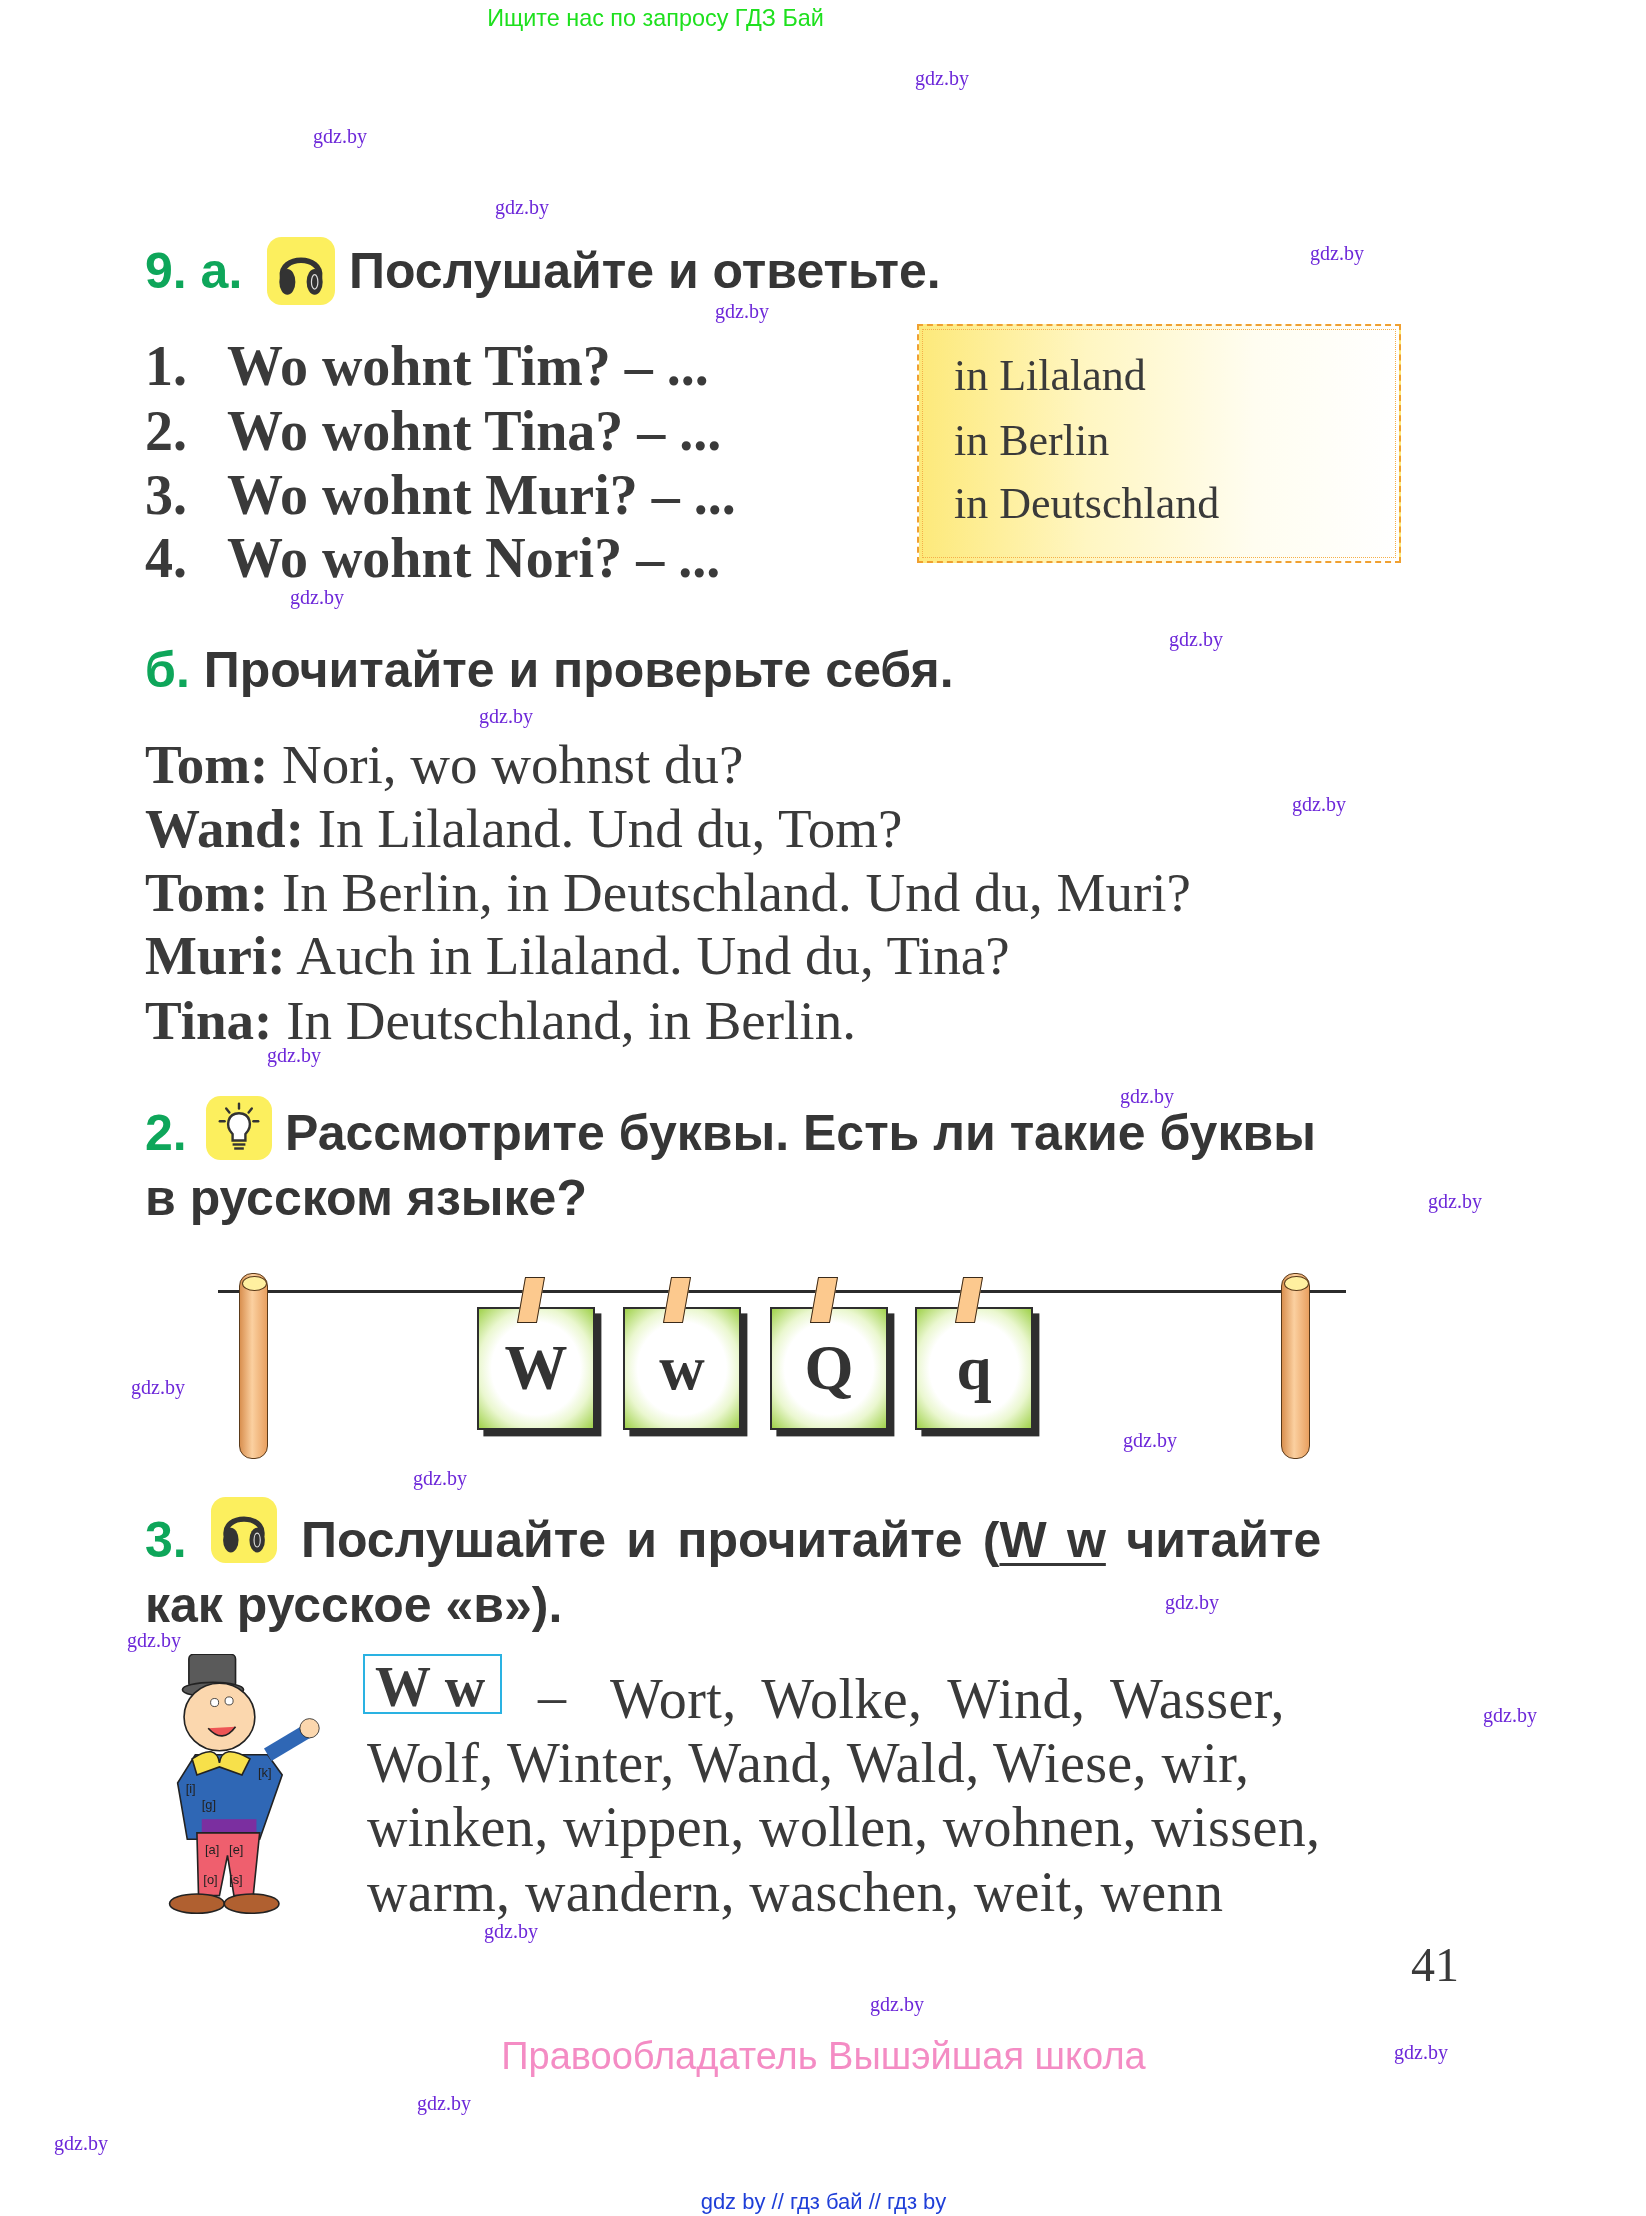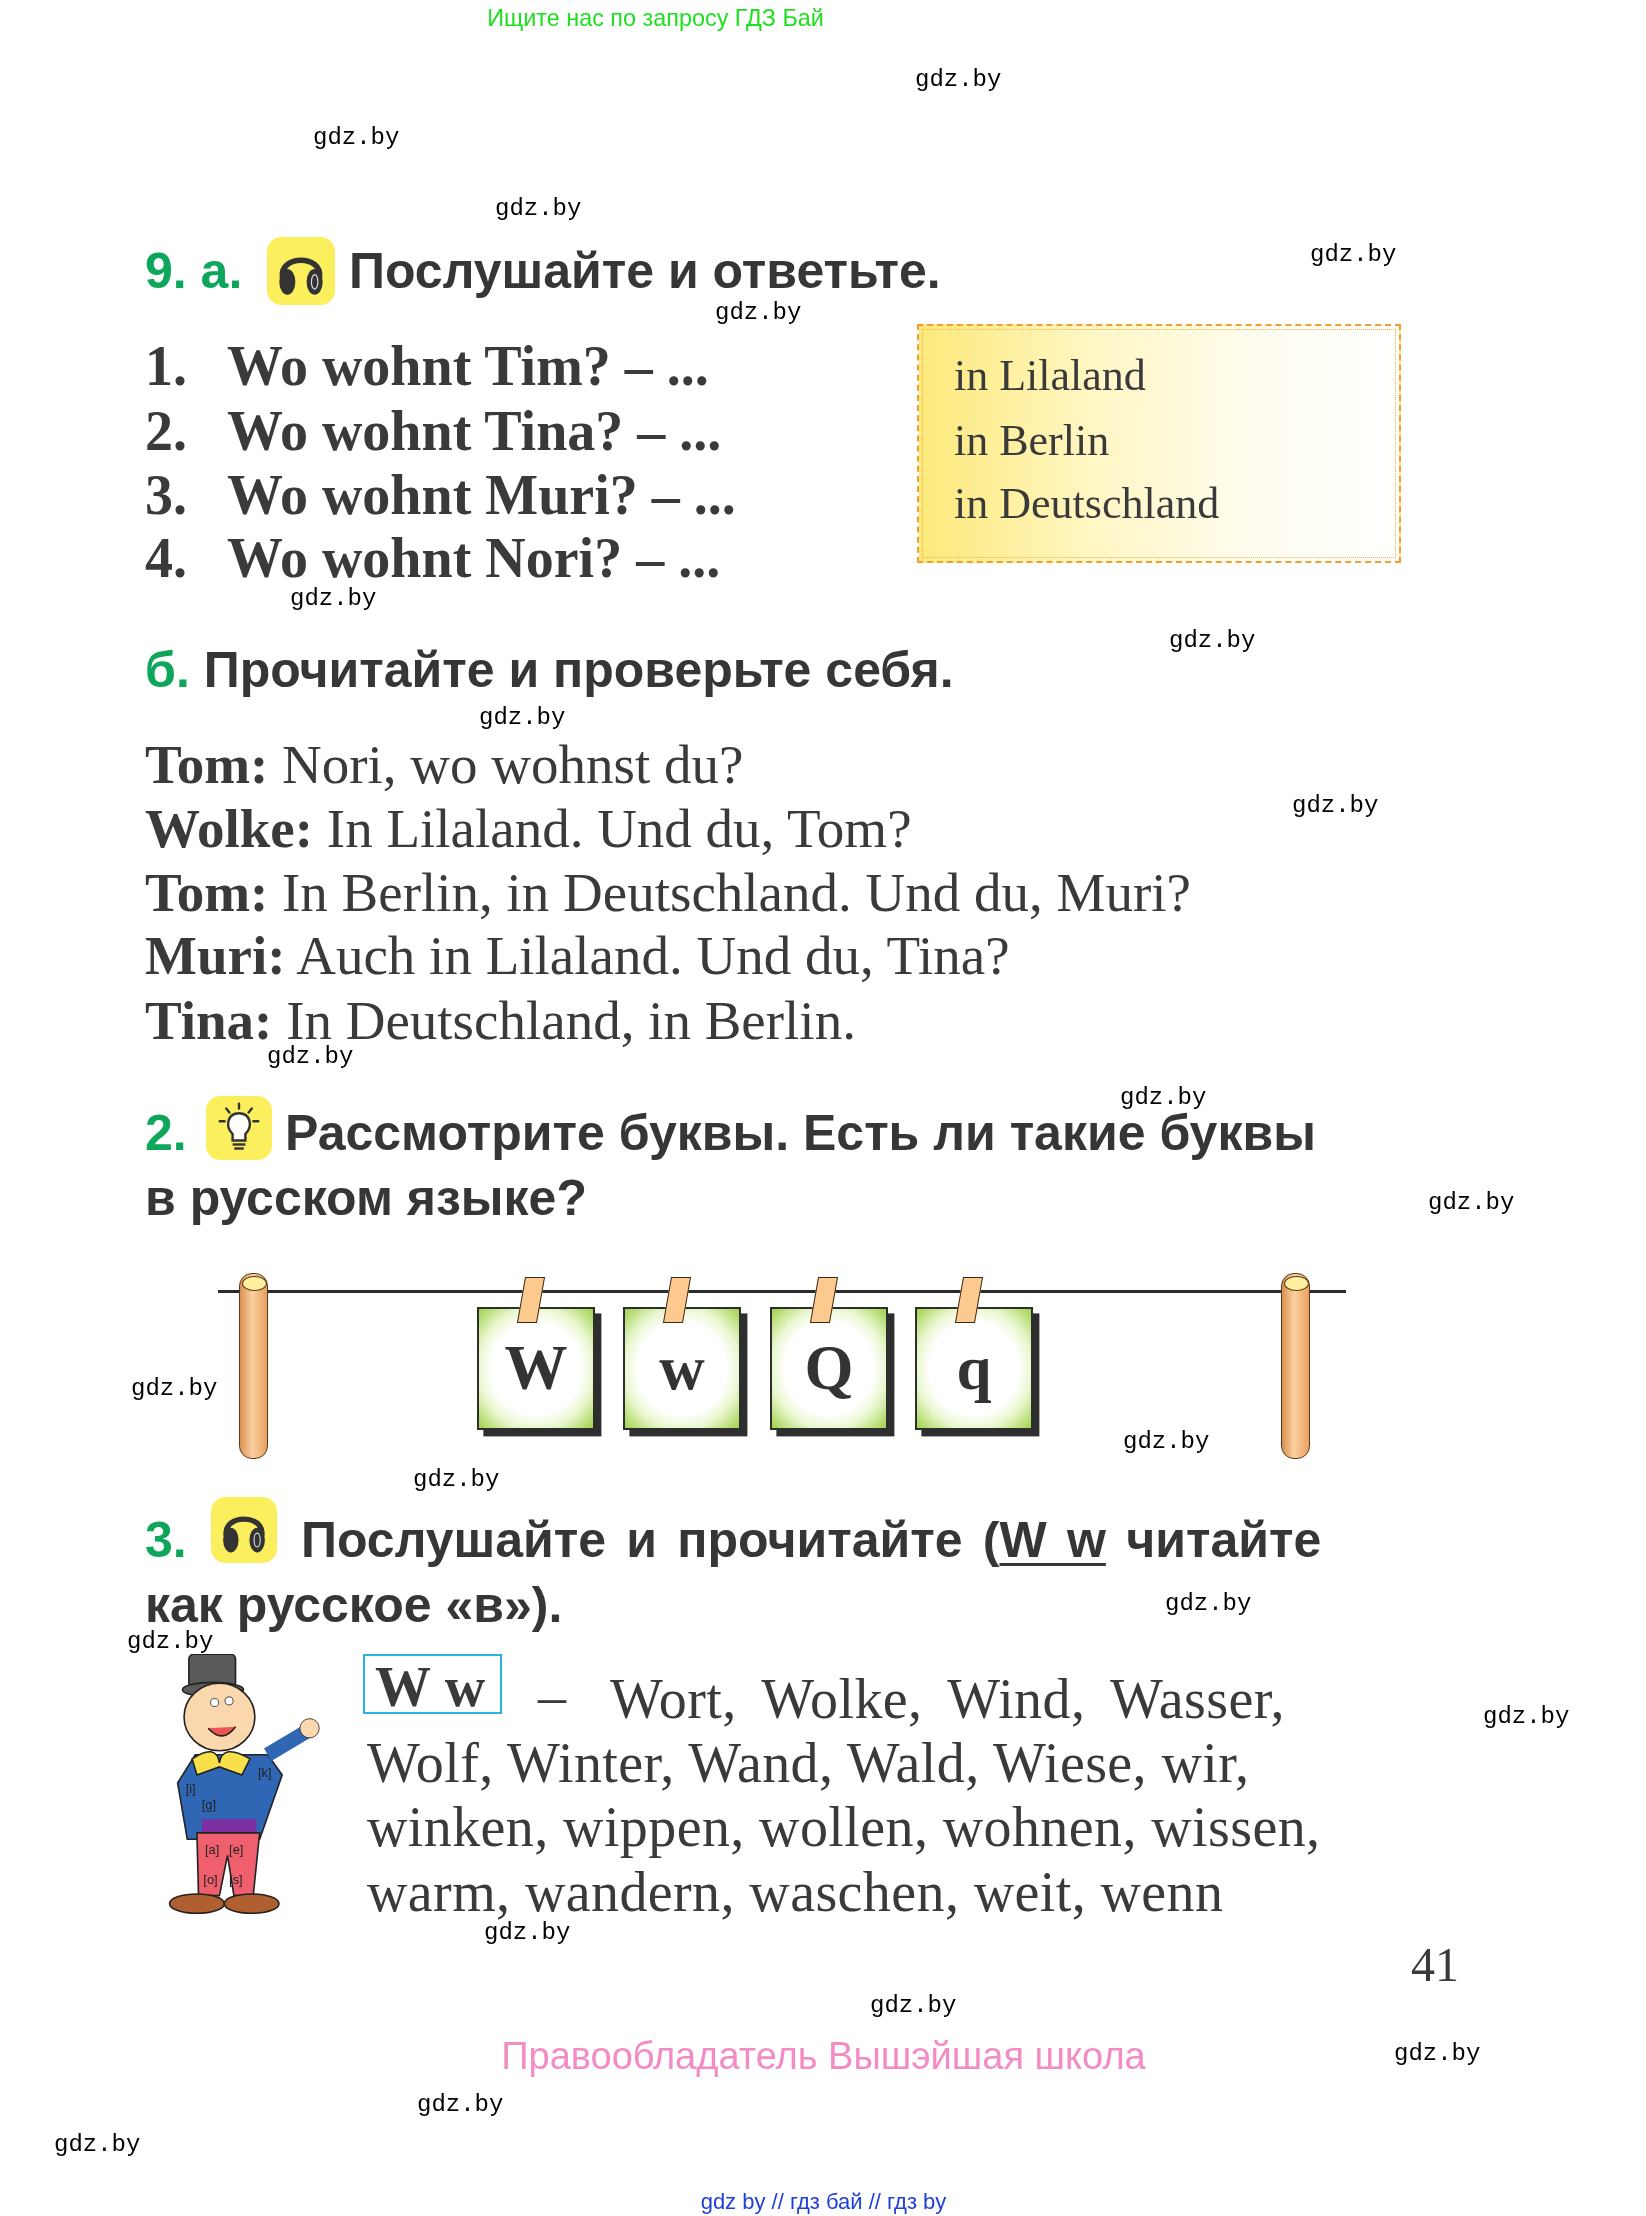--- a/index.html
+++ b/index.html
@@ -1,18 +1,18 @@
 <!DOCTYPE html>
 <html style="font-size:13px"><head>
 <meta charset="utf-8">
 <style>
   html, body { margin:0; padding:0; background:#ffffff; }
   body { width:1647px; height:2216px; position:relative; overflow:hidden; font-family:"Liberation Sans", sans-serif; color:#363636; }
   .abs { position:absolute; }
-  .wm { position:absolute; font-family:Liberation Mono, monospace; font-size:24px; color:#000000; white-space:nowrap; line-height:1; }
+  .wm { position:absolute; font-family:Liberation Serif, serif; font-size:20px; color:#6d28d9; white-space:nowrap; line-height:1; }
   .top-ad { left:0; width:1311px; top:4.8px; text-align:center; color:#1ee01e; font-size:23.4px; }
   .heading { font-family:"Liberation Sans", sans-serif; font-weight:bold; font-size:50px; color:#363636; white-space:nowrap; line-height:1; }
   .num { color:#0ea65a; }
   .serif { font-family:"Liberation Serif", serif; color:#3a3a3a; white-space:nowrap; line-height:1; }
   .q-line { font-size:56px;font-weight:bold; }
   .q-num { display:inline-block; width:82px; }
   .icon-badge { position:absolute; width:68px; height:68px; background:#fcef5e; border-radius:14.5px; display:flex; align-items:center; justify-content:center; }
   .answer-box { position:absolute; left:917px; top:324px; width:480px; height:235px;
     border:2.4px dashed #f0a030; outline:1.6px dotted #f5b04a; outline-offset:-6.4px;
     background:linear-gradient(90deg,#fde97a 0%,#fff6c2 35%,#fffdf0 70%,#ffffff 100%); }
@@ -94,21 +94,21 @@
   <div class="line serif" style="top:156px">in Deutschland</div>
 </div>
 
 <div class="abs heading" style="left:145px;top:645px">
   <span class="num">б.</span>
   <span>Прочитайте и проверьте себя.</span>
 </div>
 
 <div>
   <div class="abs serif dialog" style="left:145px;top:737px"><span class="speaker">Tom:</span> <span>Nori, wo wohnst du?</span></div>
-  <div class="abs serif dialog" style="left:145px;top:801px"><span class="speaker">Wolke:</span> <span>In Lilaland. Und du, Tom?</span></div>
+  <div class="abs serif dialog" style="left:145px;top:801px"><span class="speaker">Wand:</span> <span>In Lilaland. Und du, Tom?</span></div>
   <div class="abs serif dialog" style="left:145px;top:865px"><span class="speaker">Tom:</span> <span>In Berlin, in Deutschland. Und du, Muri?</span></div>
   <div class="abs serif dialog" style="left:145px;top:928px"><span class="speaker">Muri:</span> <span>Auch in Lilaland. Und du, Tina?</span></div>
   <div class="abs serif dialog" style="left:145px;top:993px"><span class="speaker">Tina:</span> <span>In Deutschland, in Berlin.</span></div>
 </div>
 
 <div class="abs heading" style="left:145px;top:1108px">
   <span class="num">2.</span>
 </div>
 <div class="icon-badge" style="left:206px;top:1096px;width:66px;height:64px">
   <svg width="48" height="53" viewBox="0 0 60 66">

